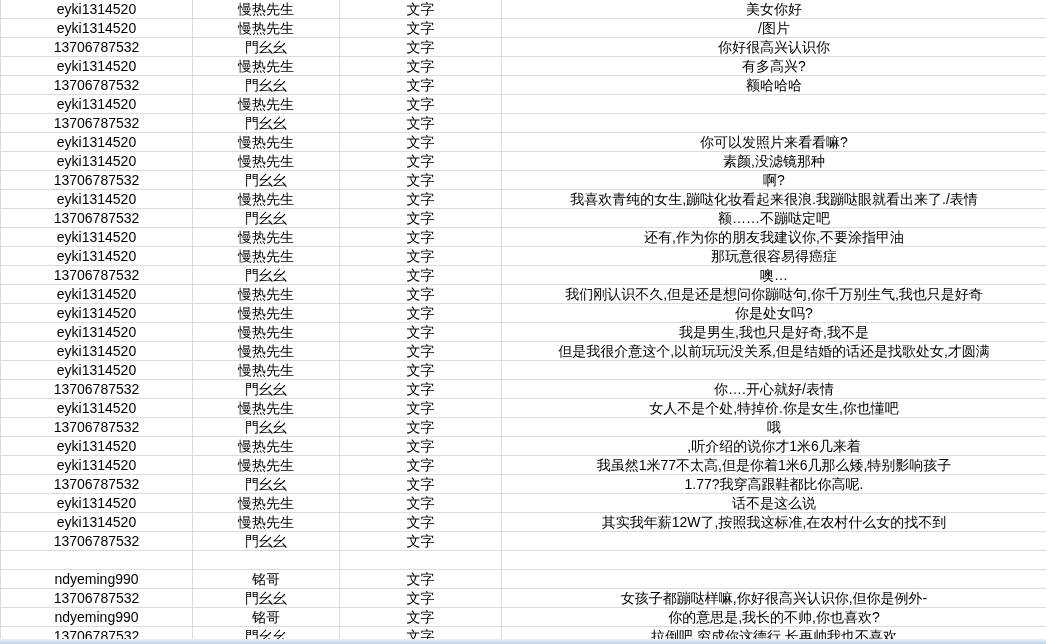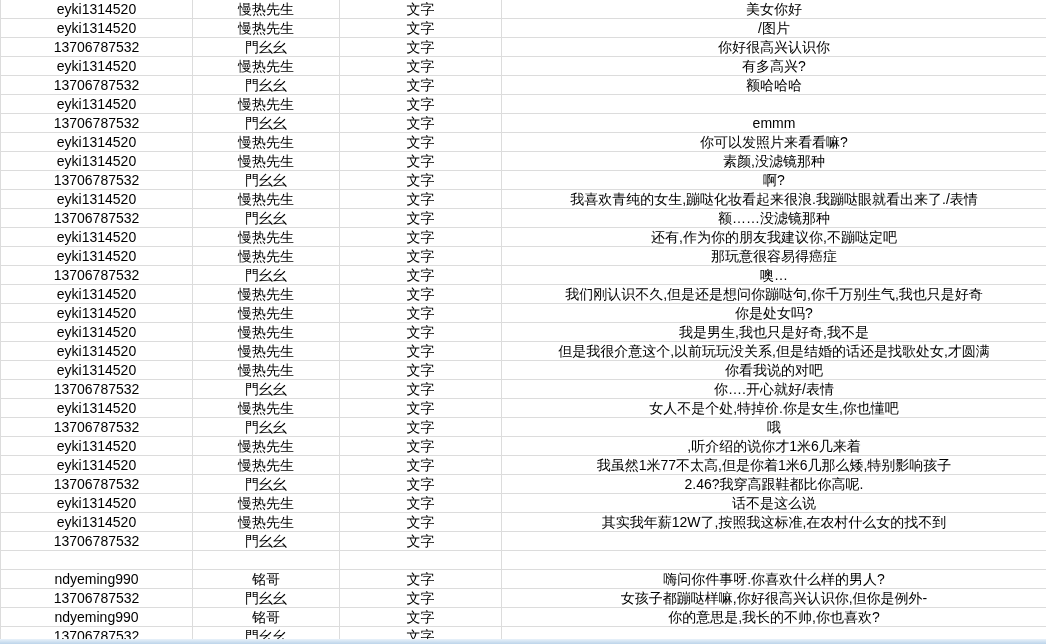--- a/index.html
+++ b/index.html
@@ -82,21 +82,20 @@
   <div class="row">
     <div class="cell c0">eyki1314520</div>
     <div class="cell c1">慢热先生</div>
     <div class="cell c2">文字</div>
   </div>
 
   <div class="row">
     <div class="cell c0">13706787532</div>
     <div class="cell c1">門幺幺</div>
     <div class="cell c2">文字</div>
-    <div class="cell c3">emmm</div>
   </div>
 
   <div class="row">
     <div class="cell c0">eyki1314520</div>
     <div class="cell c1">慢热先生</div>
     <div class="cell c2">文字</div>
     <div class="cell c3">你可以发照片来看看嘛?</div>
   </div>
 
   <div class="row">
@@ -117,28 +116,28 @@
     <div class="cell c0">eyki1314520</div>
     <div class="cell c1">慢热先生</div>
     <div class="cell c2">文字</div>
     <div class="cell c3">我喜欢青纯的女生,蹦哒化妆看起来很浪.我蹦哒眼就看出来了./表情</div>
   </div>
 
   <div class="row">
     <div class="cell c0">13706787532</div>
     <div class="cell c1">門幺幺</div>
     <div class="cell c2">文字</div>
-    <div class="cell c3">额……没滤镜那种</div>
-  </div>
-
-  <div class="row">
-    <div class="cell c0">eyki1314520</div>
-    <div class="cell c1">慢热先生</div>
-    <div class="cell c2">文字</div>
-    <div class="cell c3">还有,作为你的朋友我建议你,不蹦哒定吧</div>
+    <div class="cell c3">额……不蹦哒定吧</div>
+  </div>
+
+  <div class="row">
+    <div class="cell c0">eyki1314520</div>
+    <div class="cell c1">慢热先生</div>
+    <div class="cell c2">文字</div>
+    <div class="cell c3">还有,作为你的朋友我建议你,不要涂指甲油</div>
   </div>
 
   <div class="row">
     <div class="cell c0">eyki1314520</div>
     <div class="cell c1">慢热先生</div>
     <div class="cell c2">文字</div>
     <div class="cell c3">那玩意很容易得癌症</div>
   </div>
 
   <div class="row">
@@ -173,21 +172,20 @@
     <div class="cell c0">eyki1314520</div>
     <div class="cell c1">慢热先生</div>
     <div class="cell c2">文字</div>
     <div class="cell c3">但是我很介意这个,以前玩玩没关系,但是结婚的话还是找歌处女,才圆满</div>
   </div>
 
   <div class="row">
     <div class="cell c0">eyki1314520</div>
     <div class="cell c1">慢热先生</div>
     <div class="cell c2">文字</div>
-    <div class="cell c3">你看我说的对吧</div>
   </div>
 
   <div class="row">
     <div class="cell c0">13706787532</div>
     <div class="cell c1">門幺幺</div>
     <div class="cell c2">文字</div>
     <div class="cell c3">你….开心就好/表情</div>
   </div>
 
   <div class="row">
@@ -215,21 +213,21 @@
     <div class="cell c0">eyki1314520</div>
     <div class="cell c1">慢热先生</div>
     <div class="cell c2">文字</div>
     <div class="cell c3">我虽然1米77不太高,但是你着1米6几那么矮,特别影响孩子</div>
   </div>
 
   <div class="row">
     <div class="cell c0">13706787532</div>
     <div class="cell c1">門幺幺</div>
     <div class="cell c2">文字</div>
-    <div class="cell c3">2.46?我穿高跟鞋都比你高呢.</div>
+    <div class="cell c3">1.77?我穿高跟鞋都比你高呢.</div>
   </div>
 
   <div class="row">
     <div class="cell c0">eyki1314520</div>
     <div class="cell c1">慢热先生</div>
     <div class="cell c2">文字</div>
     <div class="cell c3">话不是这么说</div>
   </div>
 
   <div class="row">
@@ -249,37 +247,37 @@
     <div class="cell c0"></div>
     <div class="cell c1"></div>
     <div class="cell c2"></div>
     <div class="cell c3"></div>
   </div>
 
   <div class="row">
     <div class="cell c0">ndyeming990</div>
     <div class="cell c1">铭哥</div>
     <div class="cell c2">文字</div>
-    <div class="cell c3">嗨问你件事呀.你喜欢什么样的男人?</div>
   </div>
 
   <div class="row">
     <div class="cell c0">13706787532</div>
     <div class="cell c1">門幺幺</div>
     <div class="cell c2">文字</div>
     <div class="cell c3">女孩子都蹦哒样嘛,你好很高兴认识你,但你是例外-</div>
   </div>
 
   <div class="row">
     <div class="cell c0">ndyeming990</div>
     <div class="cell c1">铭哥</div>
     <div class="cell c2">文字</div>
     <div class="cell c3">你的意思是,我长的不帅,你也喜欢?</div>
   </div>
 
   <div class="row">
     <div class="cell c0">13706787532</div>
     <div class="cell c1">門幺幺</div>
     <div class="cell c2">文字</div>
+    <div class="cell c3">拉倒吧,穷成你这德行,长再帅我也不喜欢</div>
   </div>
 </div>
   <div class="bottom-strip"></div>
 </div>
 
 </body></html>

